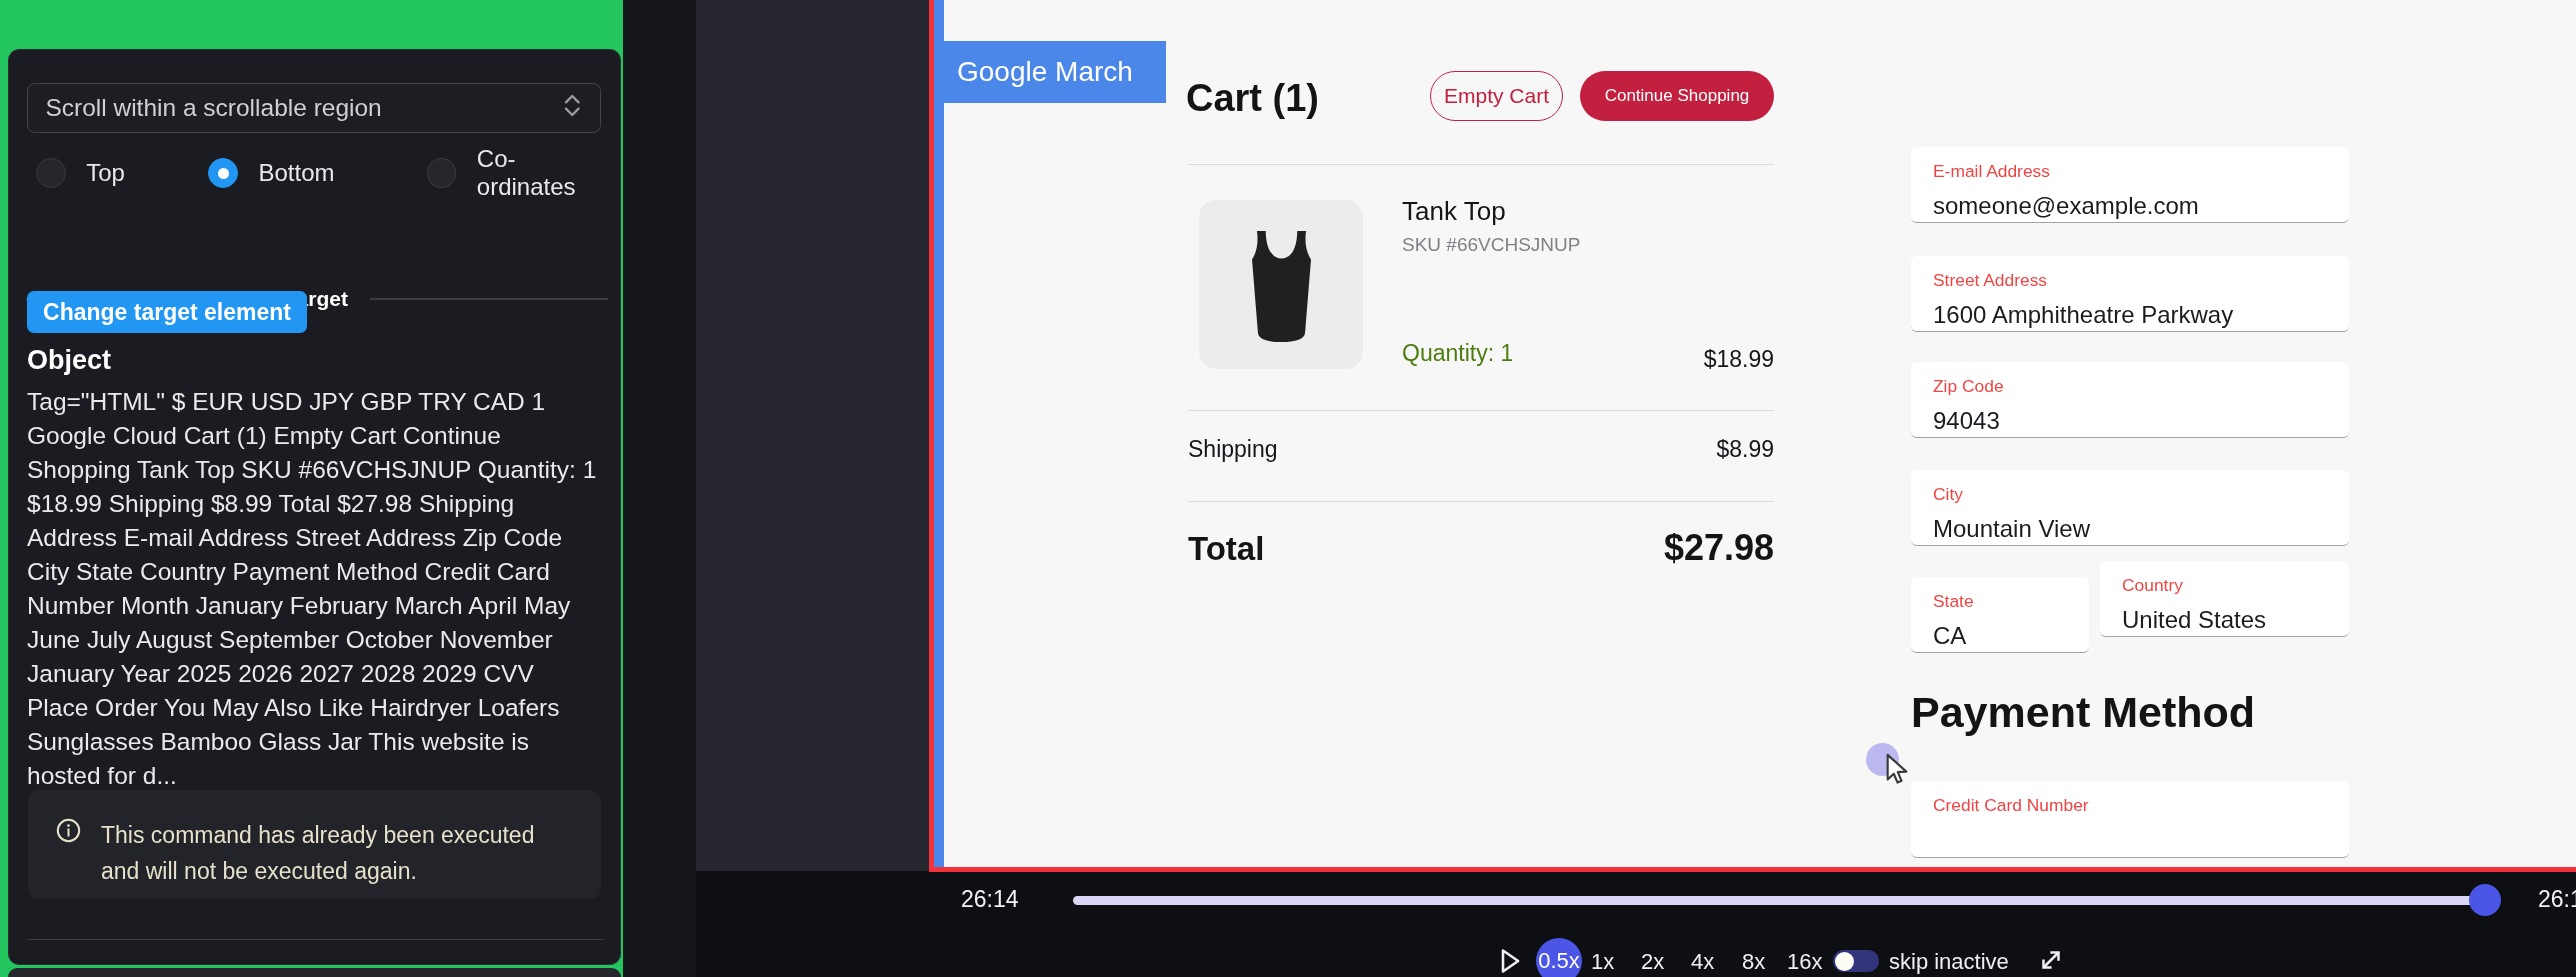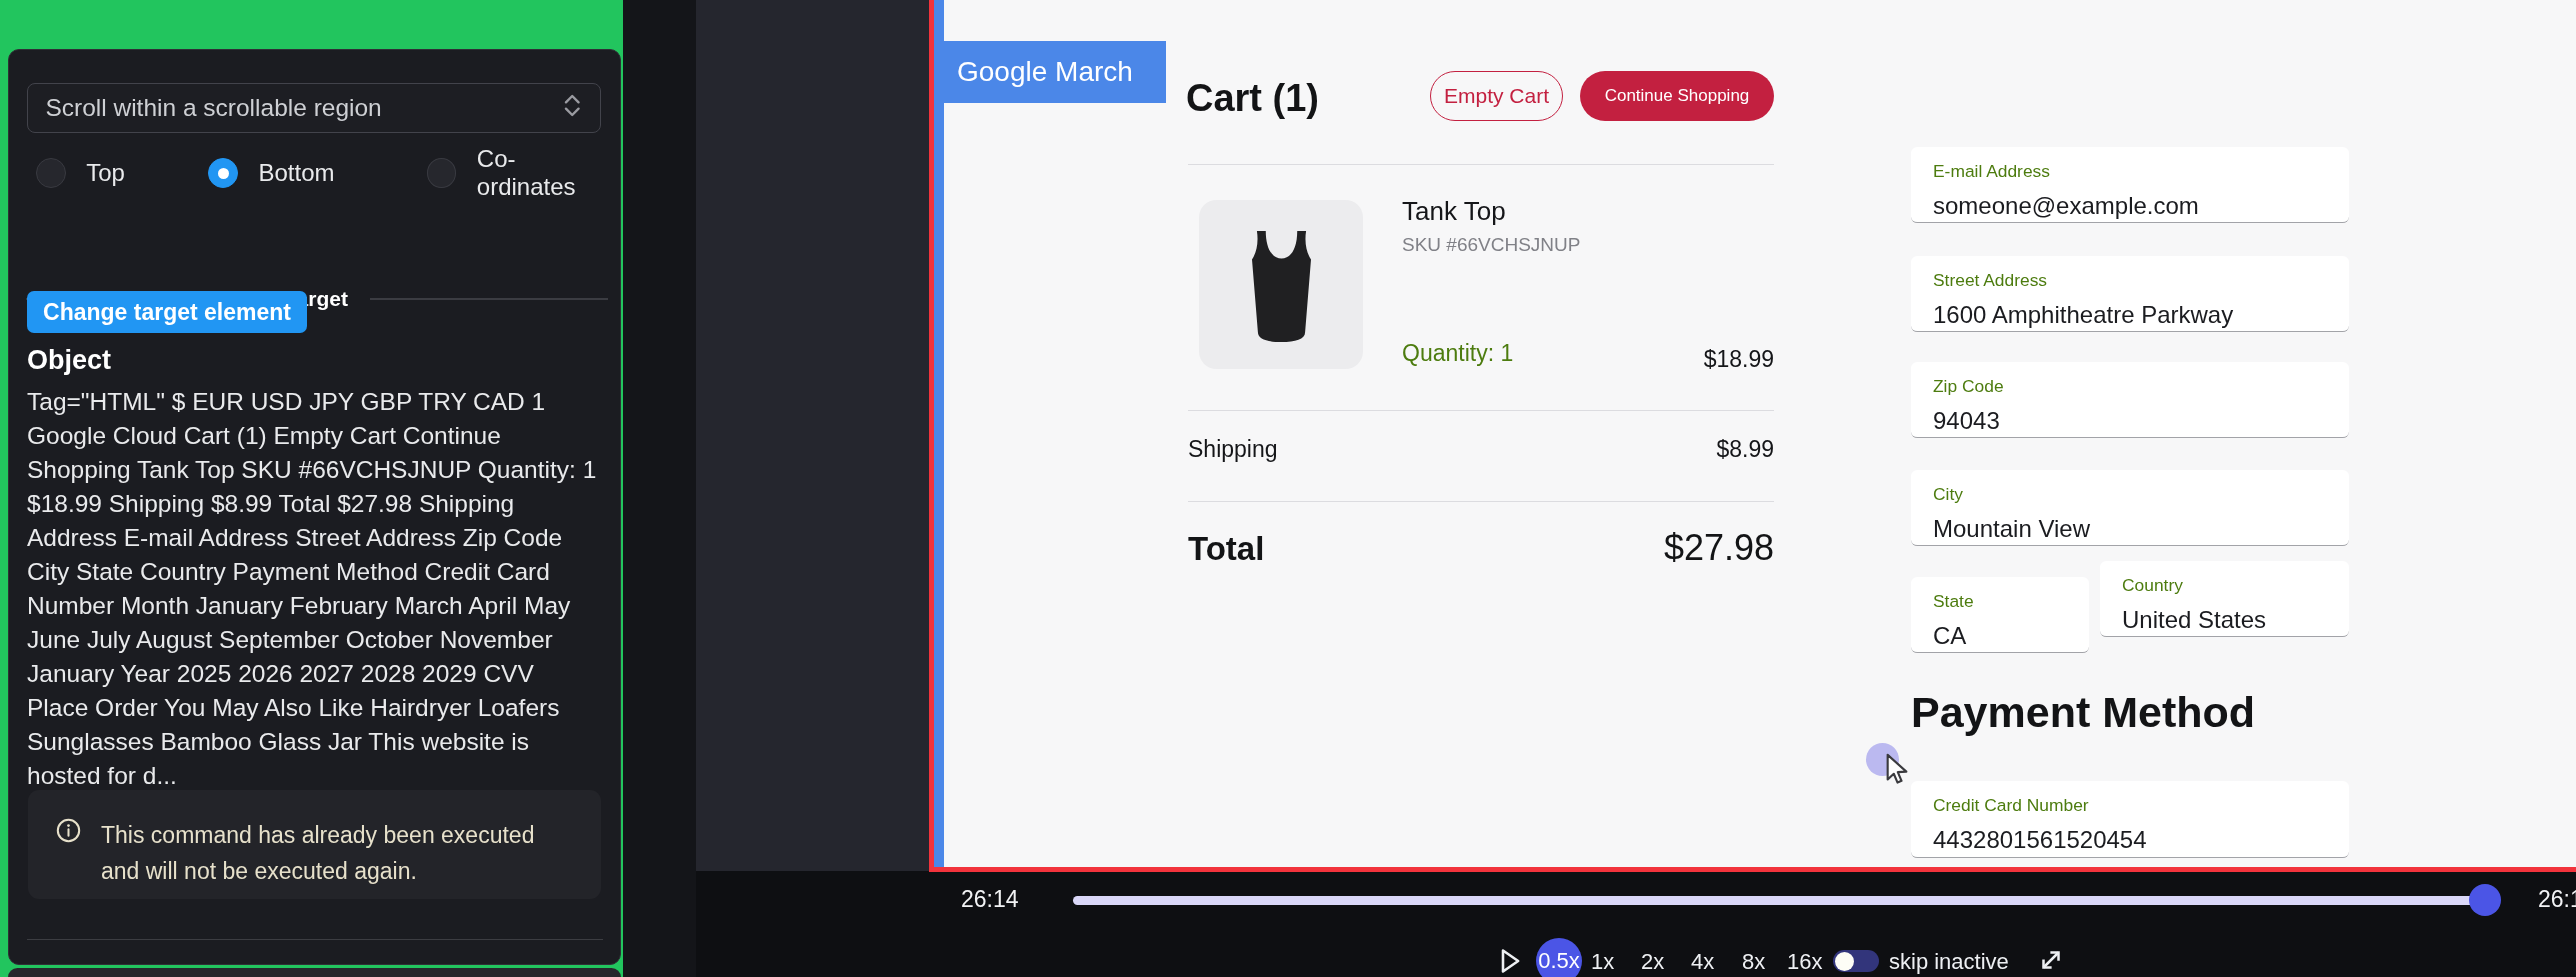--- a/index.html
+++ b/index.html
@@ -67,26 +67,26 @@
   #prod-img{left:1199px;top:200px;width:164px;height:169px;background:#ececee;
             border-radius:17.4px;display:flex;align-items:center;justify-content:center;}
   .p-name{left:1402px;top:196px;color:#151619;font-size:26px;font-weight:500;}
   .p-sku{left:1402px;top:234px;color:#808187;font-size:19px;}
   .p-qty{left:1402px;top:340px;color:#4d7c0f;font-size:23px;}
   .p-price{top:346px;color:#151619;font-size:23px;}
   .r-align{left:1188px;width:586px;text-align:right;}
   .ship-l{left:1188px;top:436px;color:#151619;font-size:23px;}
   .ship-p{top:436px;color:#151619;font-size:23px;}
   .tot-l{left:1188px;top:530px;color:#131416;font-size:33px;font-weight:600;}
-  .tot-p{top:527px;color:#131416;font-size:36px;font-weight:400;}
+  .tot-p{top:527px;color:#131416;font-size:36px;font-weight:700;}
 
   .sec-h{color:#131416;font-size:43px;font-weight:600;}
   .field{background:#ffffff;border-radius:6.3px;border-bottom:1.6px solid #a2a3a8;
          box-sizing:border-box;padding:14px 0 0 22px;}
-  .f-label{color:#4d7c0f;font-size:17.4px;}
+  .f-label{color:#ef4444;font-size:17.4px;}
   .f-value{color:#1b1c20;font-size:24px;margin-top:9.5px;}
 
   
   .time{color:#f2f3f5;font-size:23px;}
   #track{left:1073px;top:896px;width:1411px;height:8.7px;background:#dad7f8;border-radius:4.7px;}
   #thumb{left:2469px;top:884px;width:32px;height:32px;border-radius:50%;background:#4b55e6;}
   .spd{color:#eef0f3;font-size:22px;}
   #spd-active{left:1536px;top:938px;width:46px;height:46px;border-radius:50%;
               background:#4b55e6;color:#ffffff;font-size:22px;display:flex;
               align-items:center;justify-content:center;}
@@ -222,21 +222,20 @@
 
   <div id="cursor-hl" class="abs"></div>
   <div class="abs" style="left:1881px;top:752px;">
     <svg width="32" height="35" viewBox="0 0 24 26">
         <path d="M5 2 L5 20.5 L9.6 16.2 L12.4 22.8 L15.4 21.5 L12.6 15 L19 14.6 Z" fill="#fdfdfd" stroke="#3a3a3e" stroke-width="1.6" stroke-linejoin="round"></path>
       </svg>
   </div>
 
   <div class="field abs" style="left:1911px;top:781px;width:438px;height:77px;">
     <div class="f-label">Credit Card Number</div>
-    <div class="f-value">4432801561520454</div>
   </div>
 
   <div class="time abs" style="left:961px;top:886px;">26:14</div>
   <div id="track" class="abs"></div>
   <div id="thumb" class="abs"></div>
   <div class="time abs" style="left:2538px;top:886px;white-space:nowrap;">26:1</div>
 
   <div class="abs" style="left:1496px;top:945px;">
     <svg width="28" height="32" viewBox="0 0 24 26">
         <path d="M6 4 L19 13 L6 22 Z" fill="none" stroke="#eef0f3" stroke-width="2.2" stroke-linejoin="round"></path>

